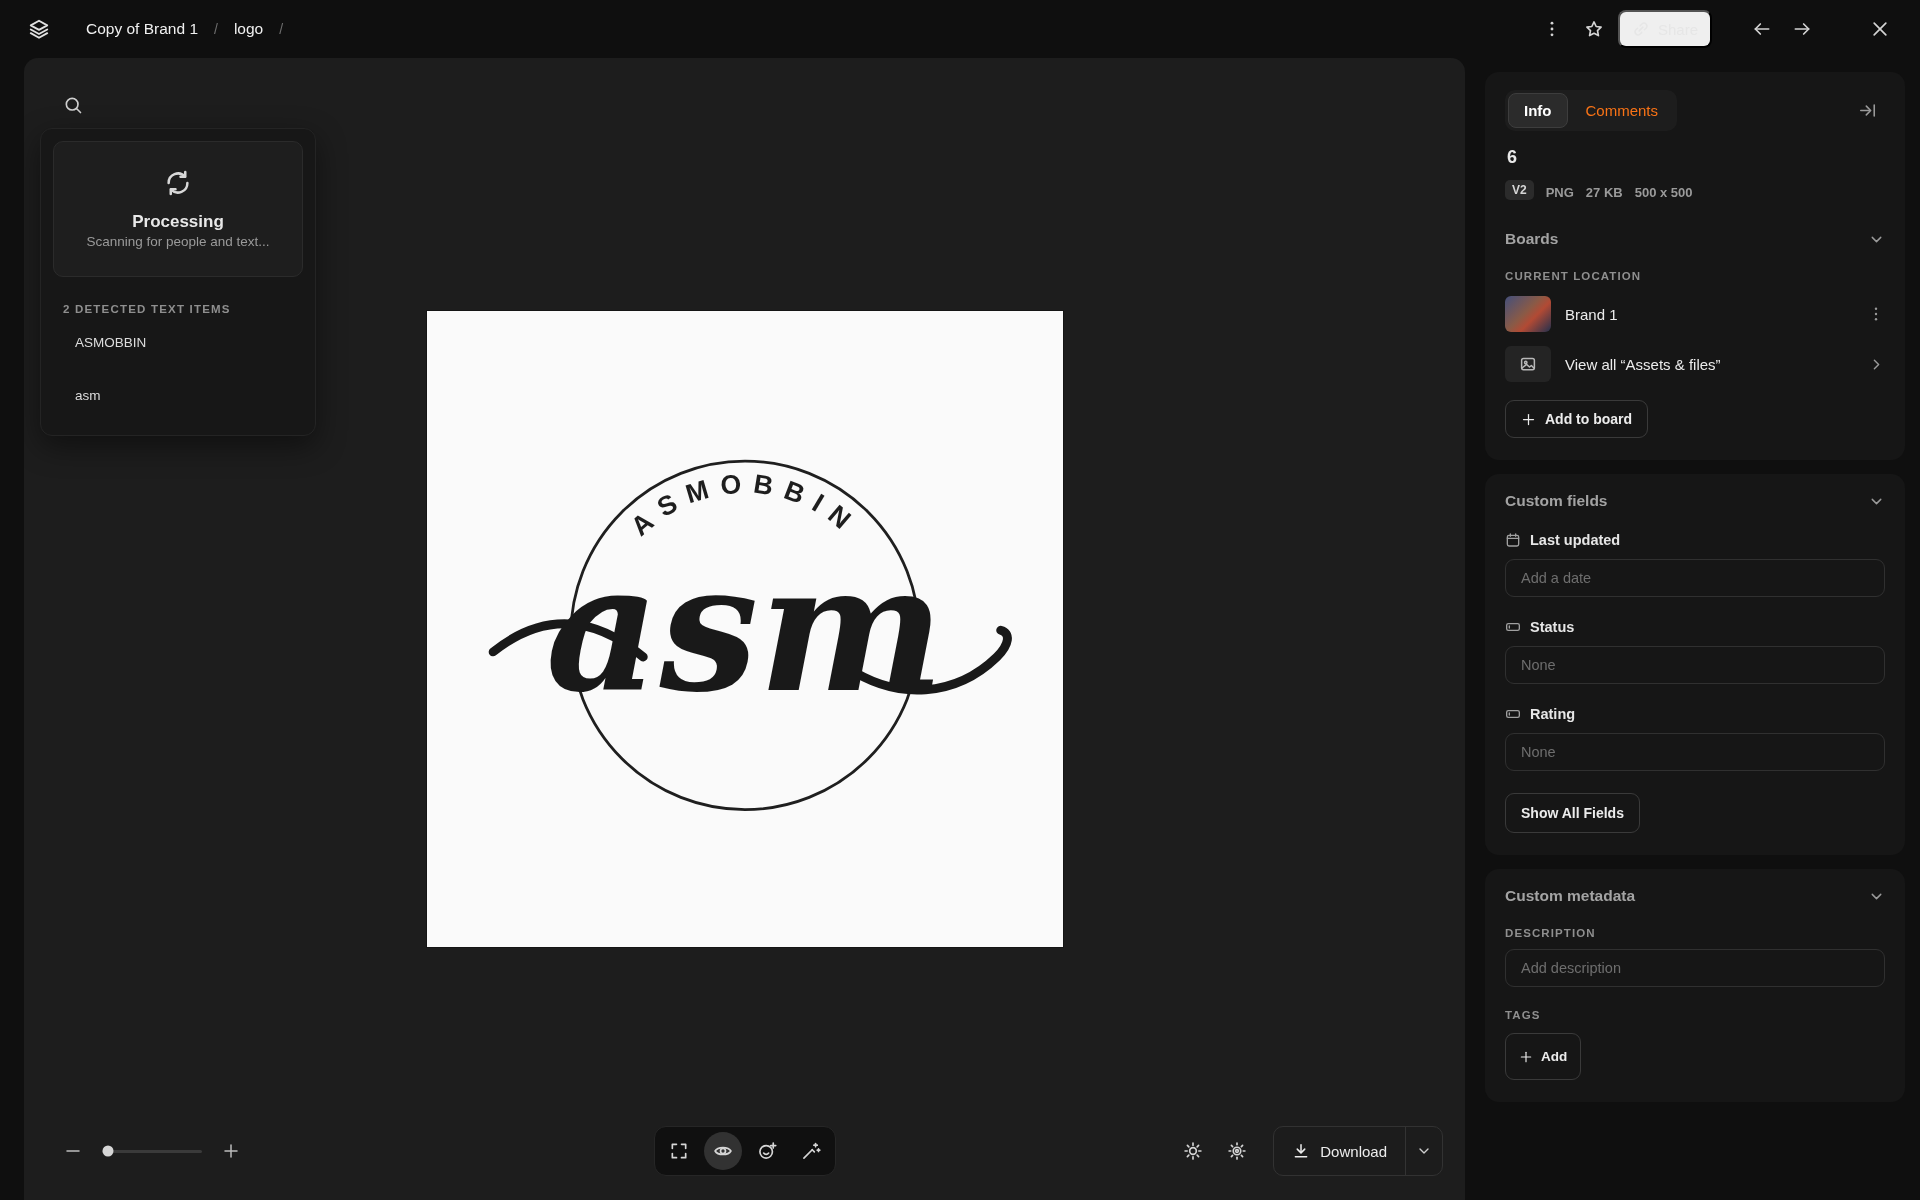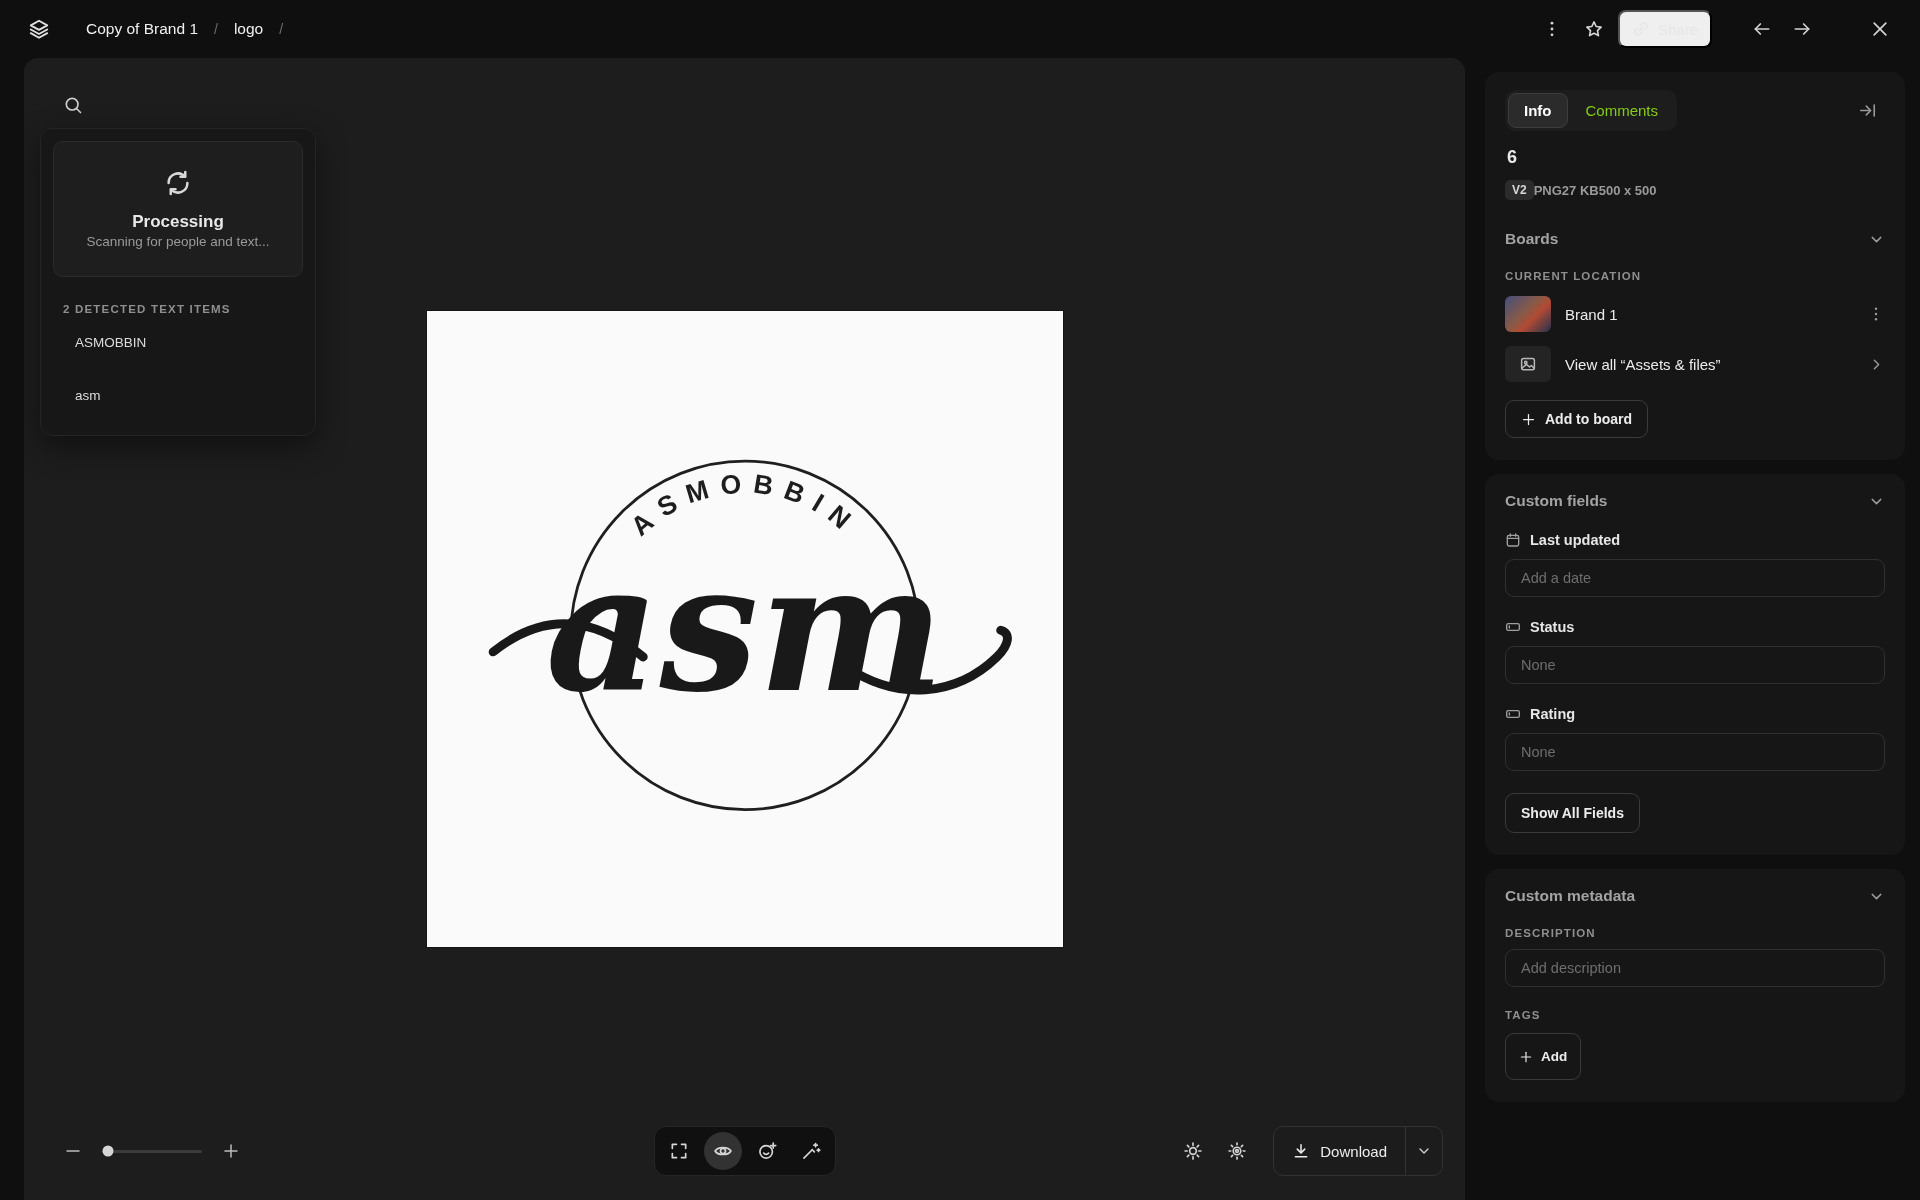--- a/index.html
+++ b/index.html
@@ -88,26 +88,26 @@
 
   
   .sidebar {
     position:absolute; left:1485px; top:72px; width:420px; height:1128px;
     display:flex; flex-direction:column; gap:14px; overflow:hidden;
   }
   .card { background:#161616; border-radius:14px; padding:18px 20px 22px; flex-shrink:0; }
 
   .tabs-row { display:flex; align-items:center; }
   .tabs-pill { display:flex; align-items:flex-end; background:#1d1d1d; border-radius:10px; padding:3px; gap:2px; }
-  .tab { padding:8px 15px; border-radius:8px; font-size:15px; cursor:pointer; color:#84cc16; background:transparent; border:1px solid transparent; }
+  .tab { padding:8px 15px; border-radius:8px; font-size:15px; cursor:pointer; color:#f97316; background:transparent; border:1px solid transparent; }
   .tab.selected { background:#2b2b2b; border:1px solid #3d3d3d; color:#ffffff; font-weight:600; }
   .collapse-btn { margin-left:auto; color:#9a9a9a; }
 
   .asset-title { font-size:18px; font-weight:600; margin:16px 2px 12px; }
-  .badges { display:flex; align-items:center; gap:0; }
+  .badges { display:flex; align-items:flex-end; gap:12px; }
   .badge-chip { background:#2b2b2b; color:#d6d6d6; font-size:12px; font-weight:700; padding:3px 7px; border-radius:5px; }
   .badge-text { font-size:13px; color:#9a9a9a; font-weight:600; }
 
   .section-head { display:flex; align-items:center; margin-top:30px; }
   .section-head.first { margin-top:0; }
   .section-title { font-size:15.5px; font-weight:700; color:#a3a3a3; }
   .section-chevron { margin-left:auto; color:#9a9a9a; }
 
   .subhead { font-size:11.5px; letter-spacing:1.1px; font-weight:700; color:#8f8f8f; margin-top:22px; }
 

